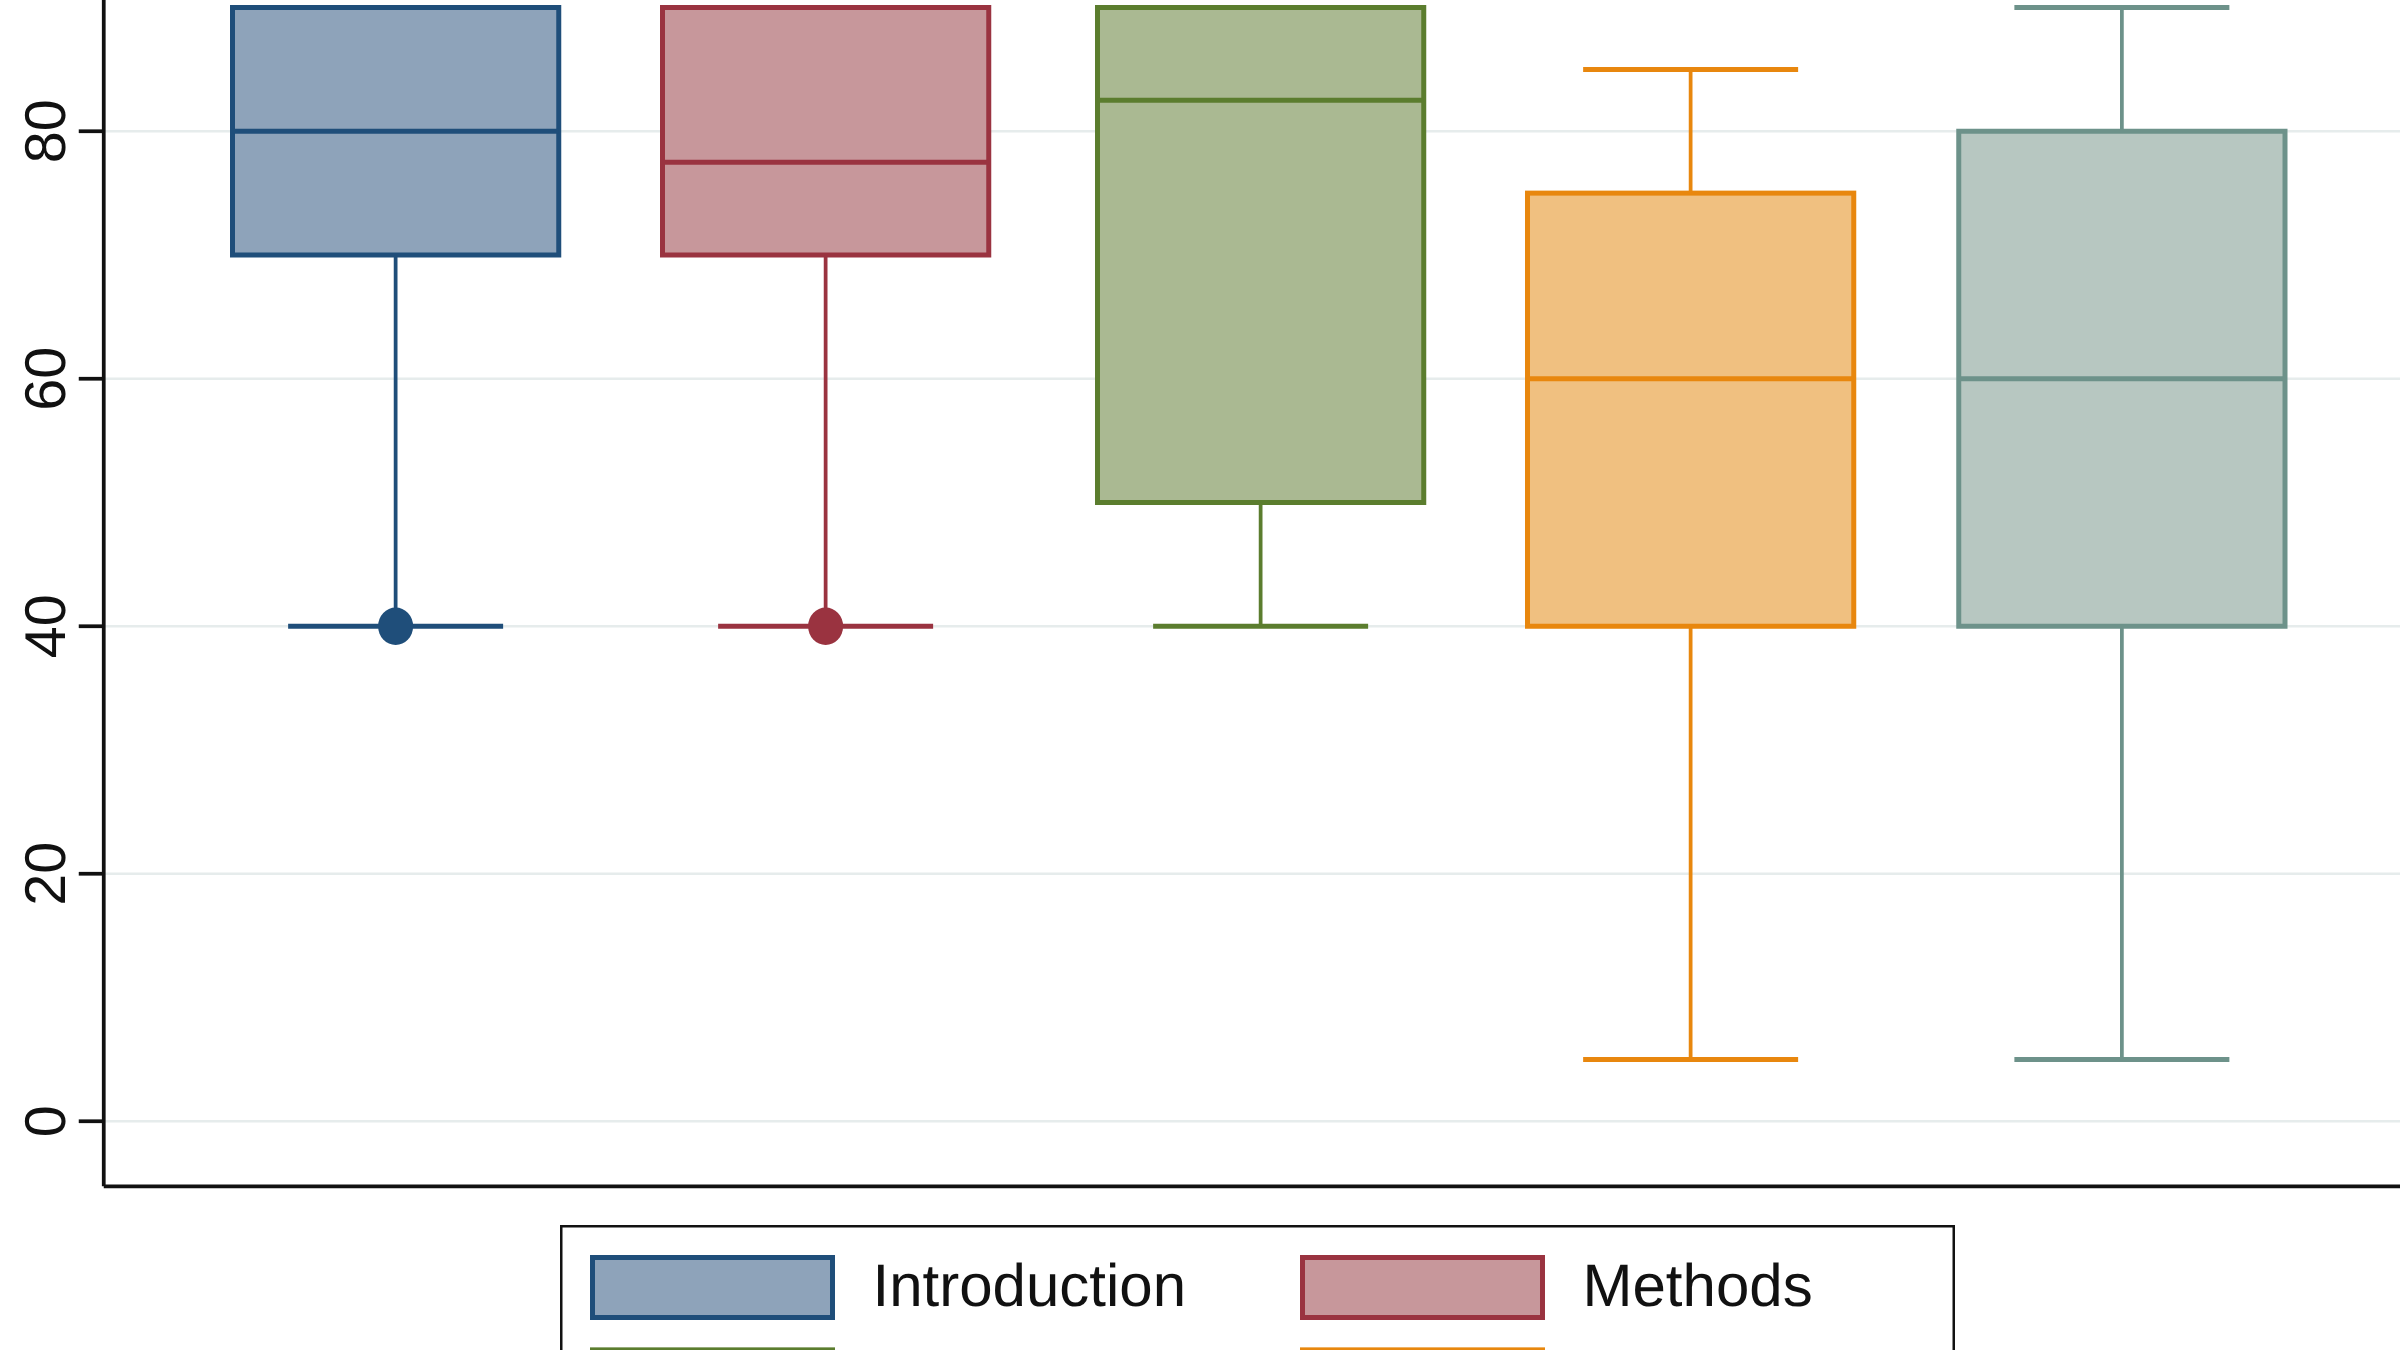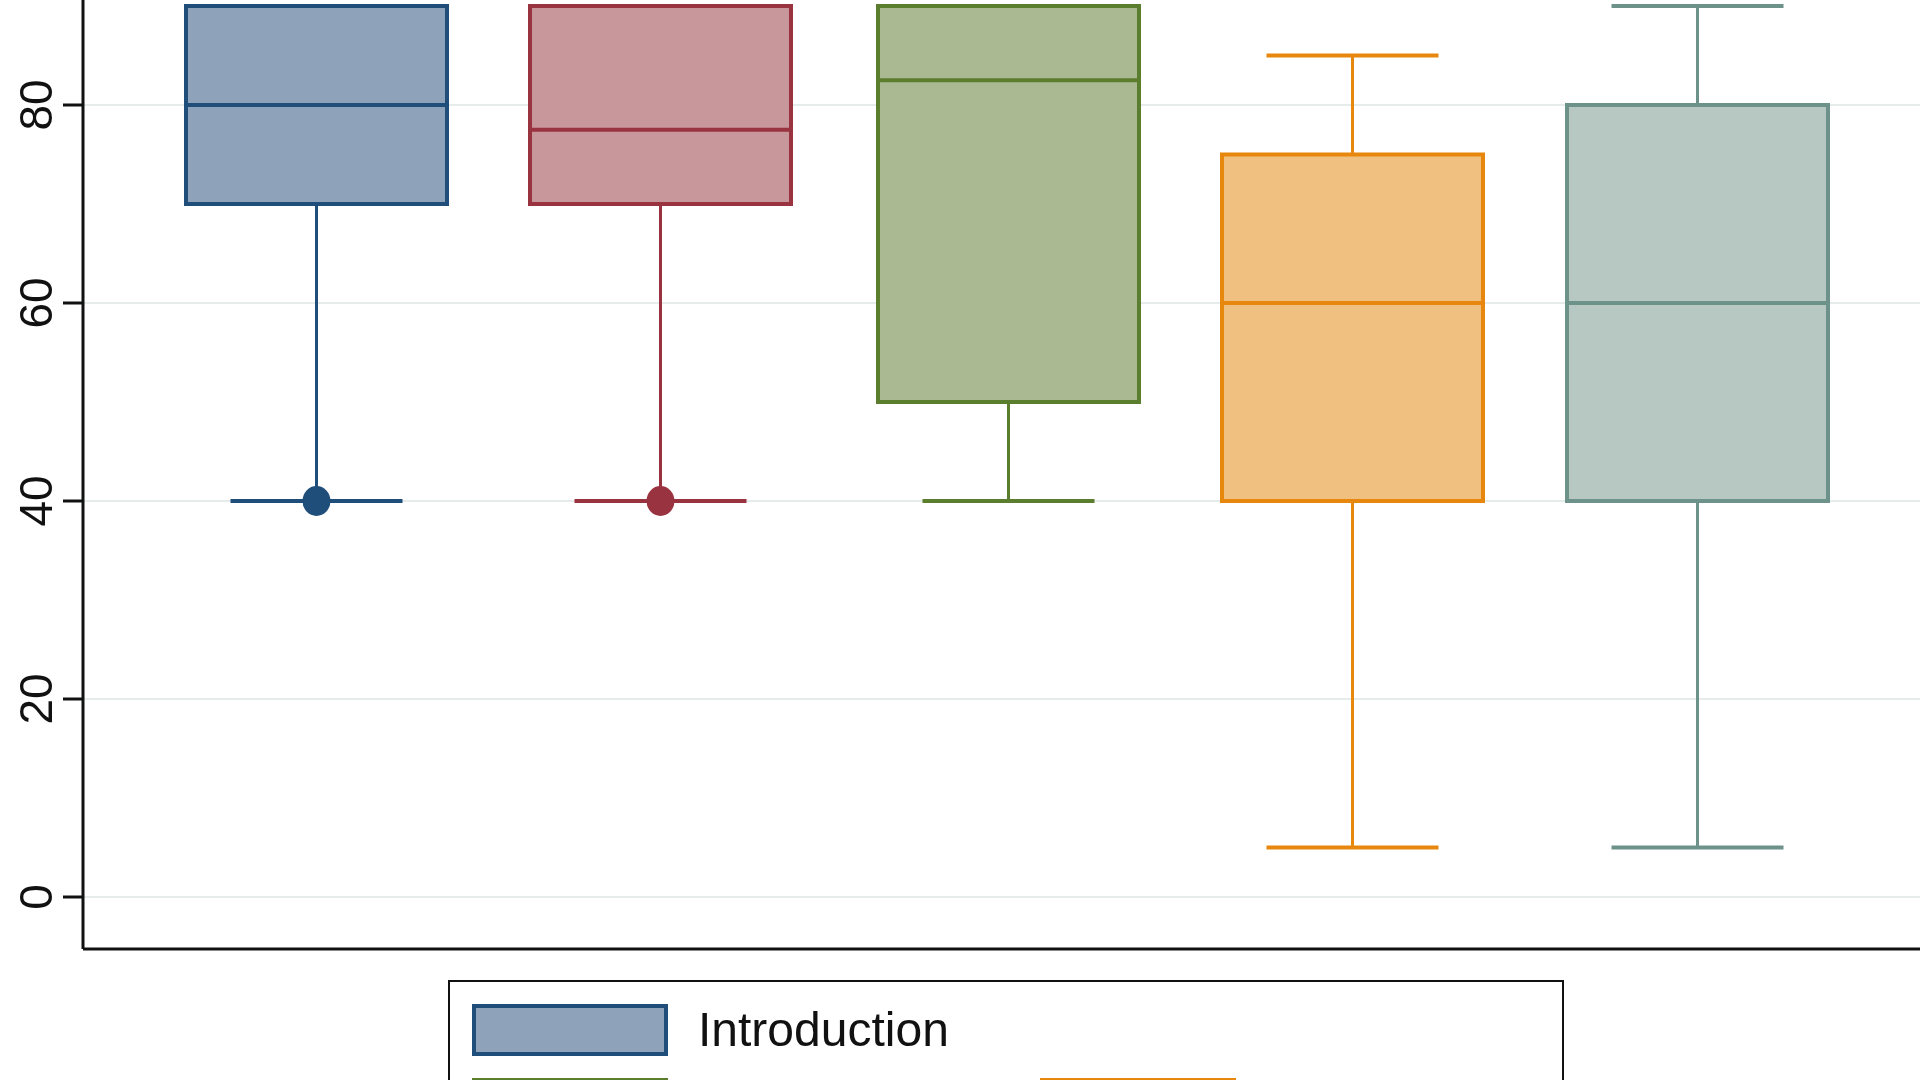--- a/index.html
+++ b/index.html
@@ -79,20 +79,24 @@
         <line x1="1567" x2="1828" y1="303" y2="303" stroke="#6d928a" stroke-width="4"></line>
       </g>
     </g>
 </svg>
 
 <div class="legend">
   <div class="leg-item" style="left:22px;top:20px;">
     <div class="leg-swatch" style="background:#8ea3ba;border-color:#1f4e7a;"></div>
     <span class="leg-label">Introduction</span>
   </div>
+  <div class="leg-item" style="left:590px;top:20px;">
+    <div class="leg-swatch" style="background:#c7979b;border-color:#9a3340;"></div>
+    <span class="leg-label">Methods</span>
+  </div>
   <div class="leg-item" style="left:22px;top:96px;">
     <div class="leg-swatch" style="background:#aab992;border-color:#5b7d2e;"></div>
     <span class="leg-label"></span>
   </div>
   <div class="leg-item" style="left:590px;top:96px;">
     <div class="leg-swatch" style="background:#f0c080;border-color:#e8870e;"></div>
     <span class="leg-label"></span>
   </div>
 </div>
 

